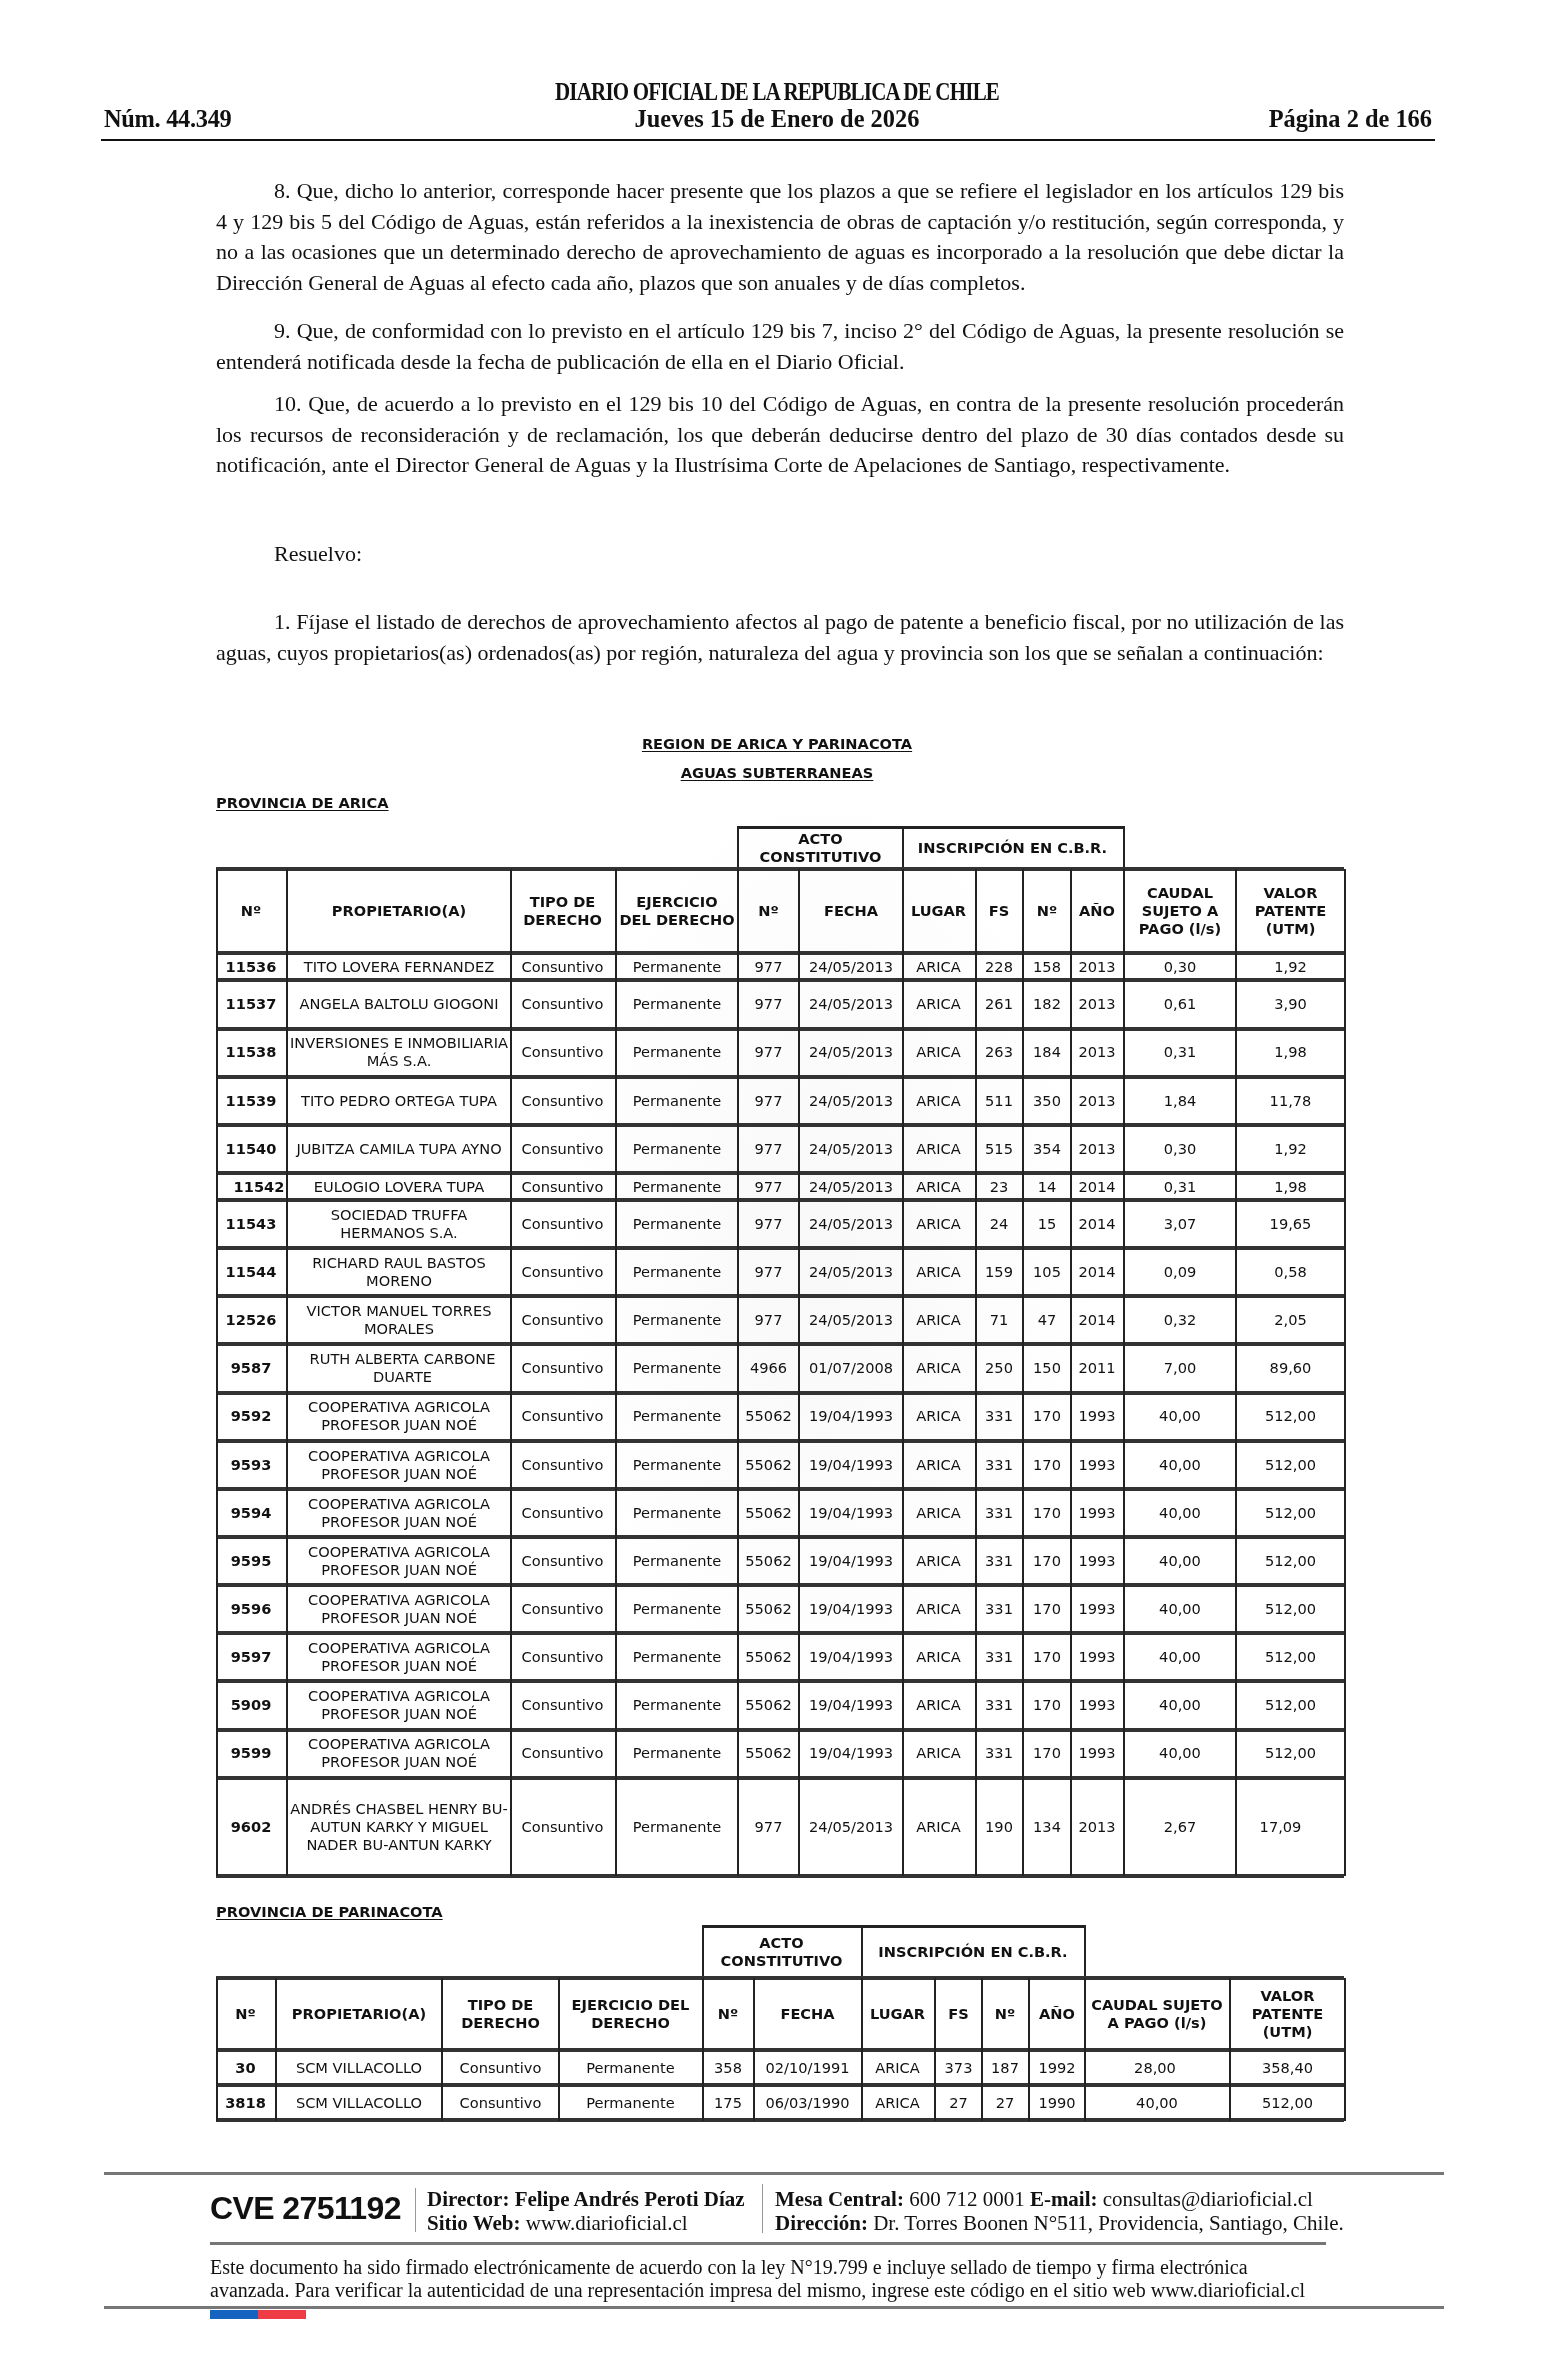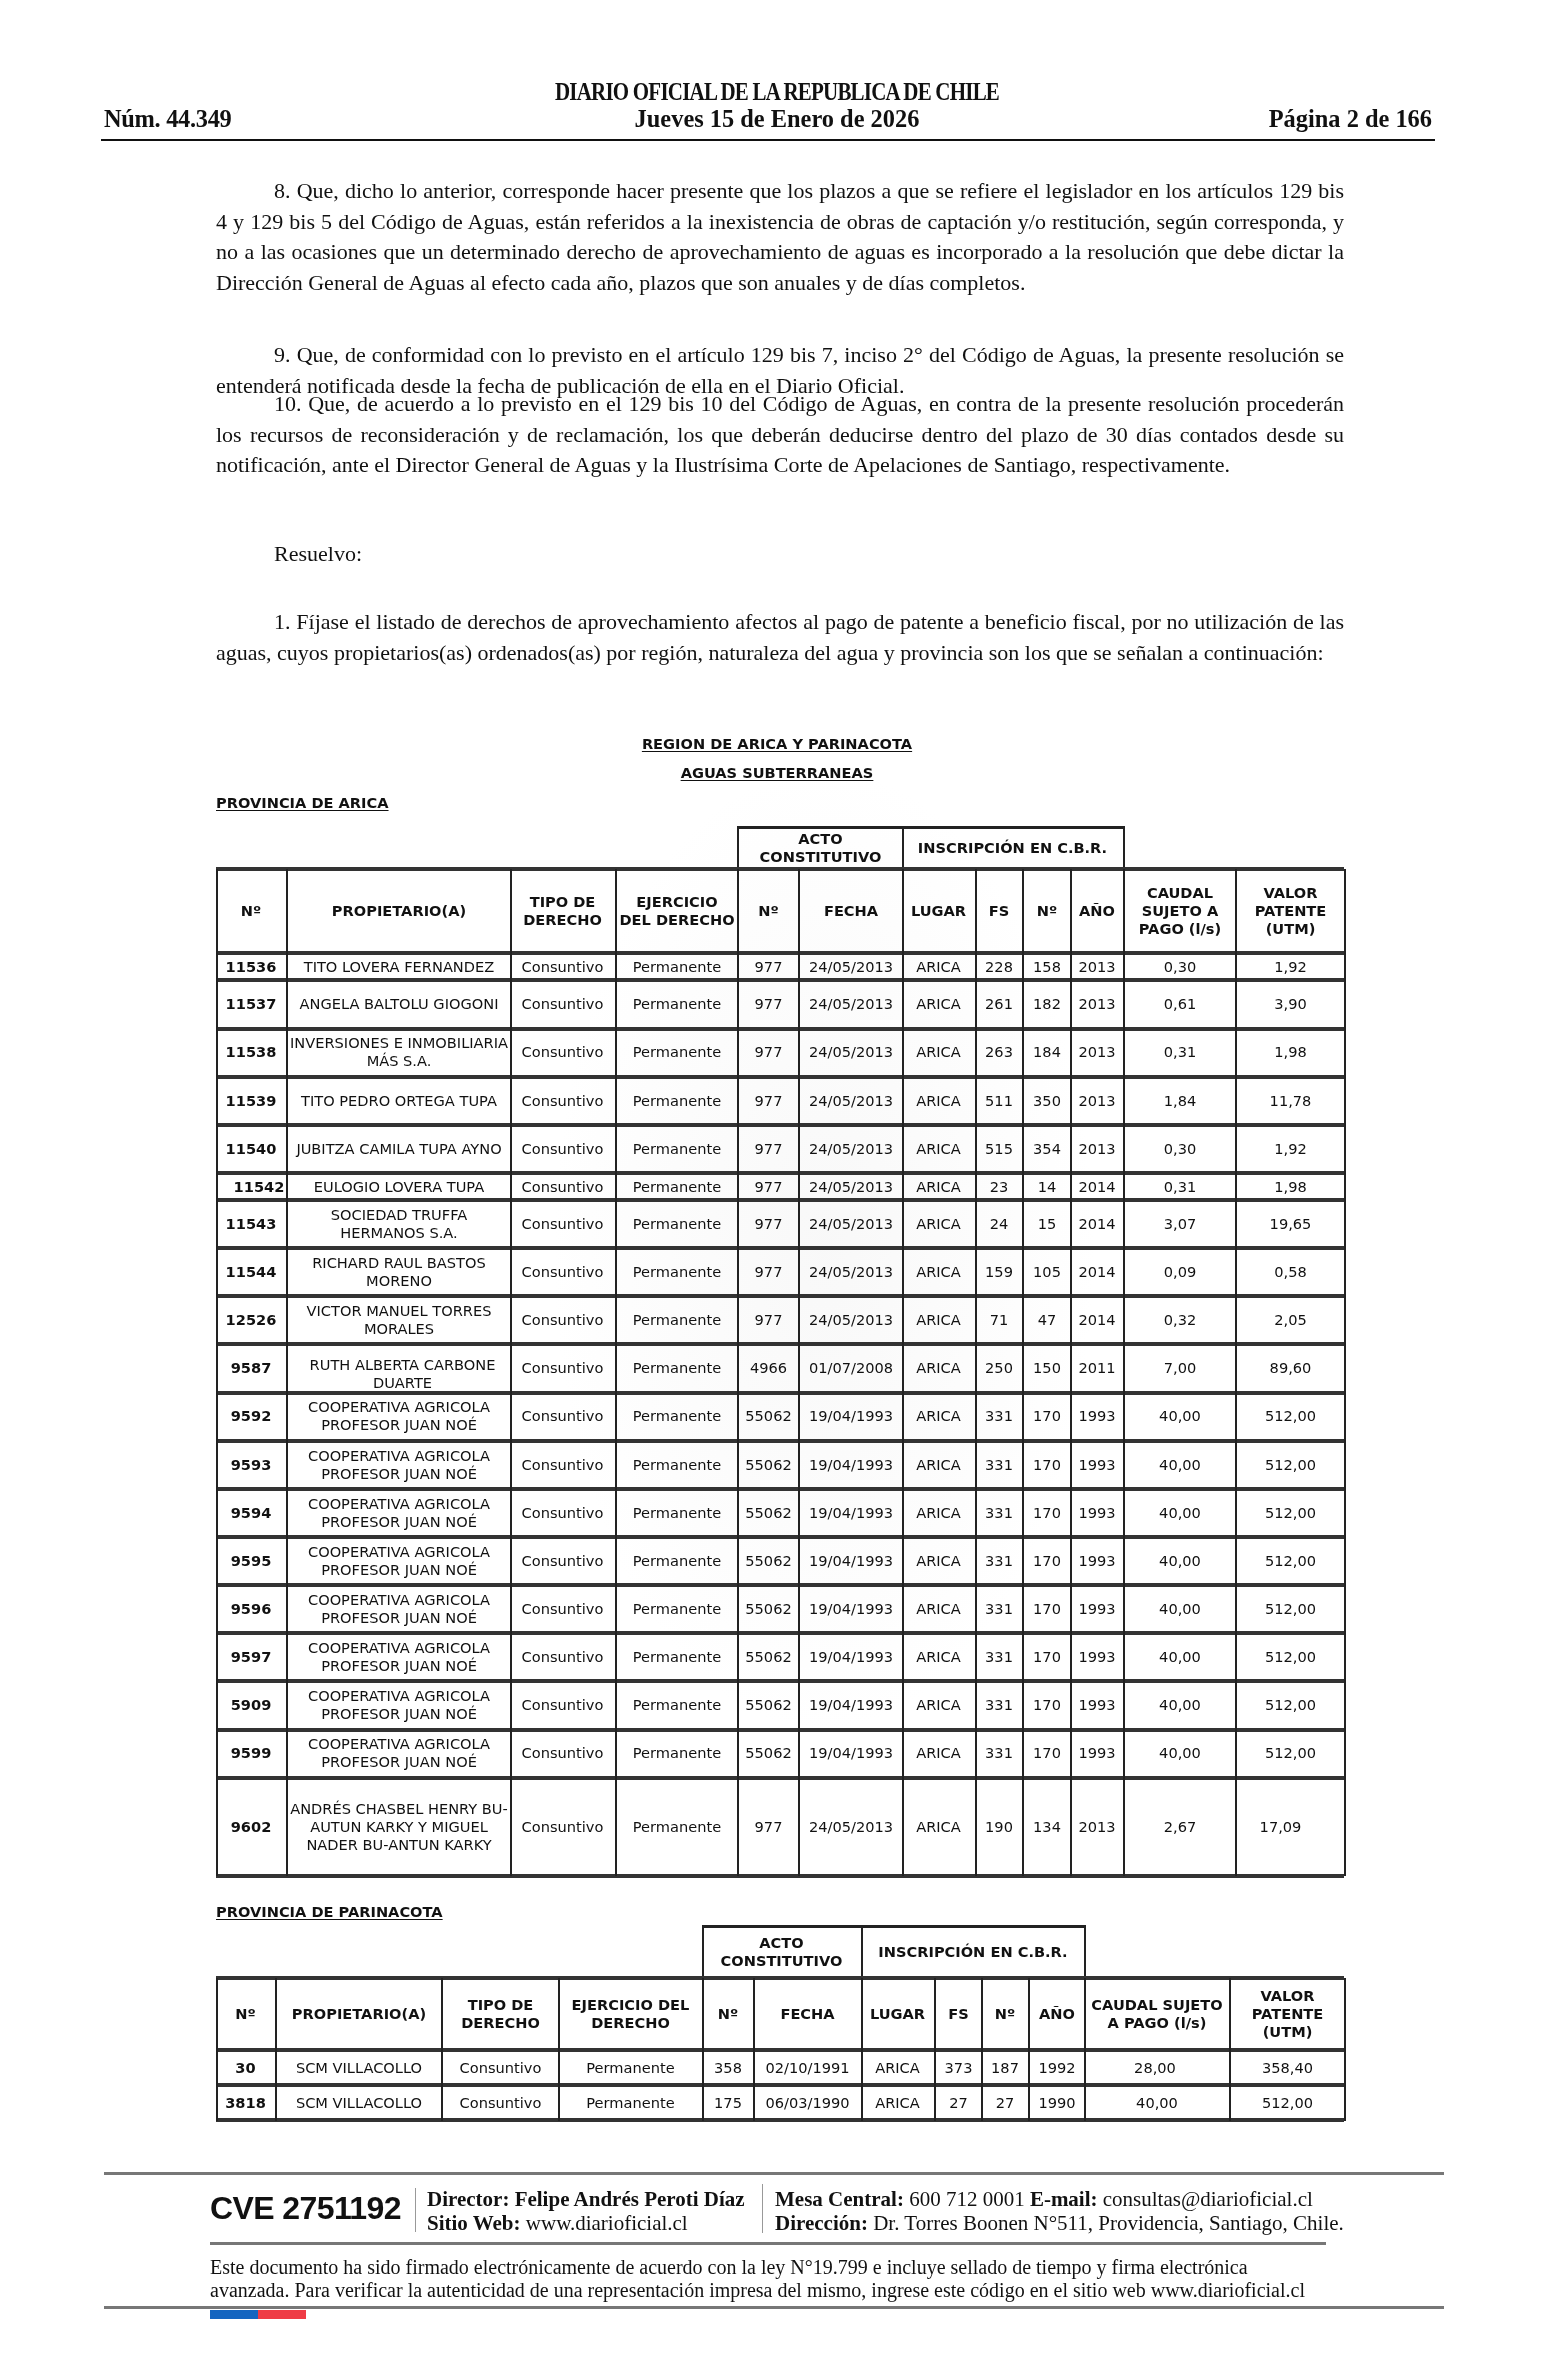--- a/index.html
+++ b/index.html
@@ -47,21 +47,21 @@
 
 <div class="abs wm"></div>
 
 <div class="abs serif hdr-title">DIARIO OFICIAL DE LA REPUBLICA DE CHILE</div>
 <div class="abs serif hdr-num">Núm. 44.349</div>
 <div class="abs serif hdr-date">Jueves 15 de Enero de 2026</div>
 <div class="abs serif hdr-page">Página 2 de 166</div>
 <div class="abs hdr-rule"></div>
 
 <div class="abs serif para indent" style="top:176px;">8. Que, dicho lo anterior, corresponde hacer presente que los plazos a que se refiere el legislador en los artículos 129 bis 4 y 129 bis 5 del Código de Aguas, están referidos a la inexistencia de obras de captación y/o restitución, según corresponda, y no a las ocasiones que un determinado derecho de aprovechamiento de aguas es incorporado a la resolución que debe dictar la Dirección General de Aguas al efecto cada año, plazos que son anuales y de días completos.</div>
-<div class="abs serif para indent" style="top:340px;">9. Que, de conformidad con lo previsto en el artículo 129 bis 7, inciso 2° del Código de Aguas, la presente resolución se entenderá notificada desde la fecha de publicación de ella en el Diario Oficial.</div>
+<div class="abs serif para indent" style="top:316px;">9. Que, de conformidad con lo previsto en el artículo 129 bis 7, inciso 2° del Código de Aguas, la presente resolución se entenderá notificada desde la fecha de publicación de ella en el Diario Oficial.</div>
 <div class="abs serif para indent" style="top:389px;">10. Que, de acuerdo a lo previsto en el 129 bis 10 del Código de Aguas, en contra de la presente resolución procederán los recursos de reconsideración y de reclamación, los que deberán deducirse dentro del plazo de 30 días contados desde su notificación, ante el Director General de Aguas y la Ilustrísima Corte de Apelaciones de Santiago, respectivamente.</div>
 <div class="abs serif para indent" style="top:539px;">Resuelvo:</div>
 <div class="abs serif para indent" style="top:607px;">1. Fíjase el listado de derechos de aprovechamiento afectos al pago de patente a beneficio fiscal, por no utilización de las aguas, cuyos propietarios(as) ordenados(as) por región, naturaleza del agua y provincia son los que se señalan a continuación:</div>
 
 <div class="abs sec" style="left:0;width:1554px;text-align:center;top:735px;"><span>REGION DE ARICA Y PARINACOTA</span></div>
 <div class="abs sec" style="left:0;width:1554px;text-align:center;top:764px;"><span>AGUAS SUBTERRANEAS</span></div>
 <div class="abs sec" style="left:216px;top:794px;">PROVINCIA DE ARICA</div>
 
 <div id="table1">
     <div class="cell th" style="left: 738px; top: 826px; width: 165px; height: 43px;">ACTO CONSTITUTIVO</div>
@@ -195,21 +195,21 @@
     <div class="cell" style="left: 738px; top: 1296px; width: 61px; height: 48px;">977</div>
     <div class="cell" style="left: 799px; top: 1296px; width: 104px; height: 48px;">24/05/2013</div>
     <div class="cell" style="left: 902px; top: 1296px; width: 73px; height: 48px;">ARICA</div>
     <div class="cell" style="left: 975px; top: 1296px; width: 48px; height: 48px;">71</div>
     <div class="cell" style="left: 1023px; top: 1296px; width: 48px; height: 48px;">47</div>
     <div class="cell" style="left: 1071px; top: 1296px; width: 52px; height: 48px;">2014</div>
     <div class="cell" style="left: 1124px; top: 1296px; width: 112px; height: 48px;">0,32</div>
     <div class="cell" style="left: 1236px; top: 1296px; width: 109px; height: 48px;">2,05</div>
     <div class="hline thick" style="left: 216px; top: 1342px; width: 1128px;"></div>
     <div class="cell bold" style="left: 216px; top: 1344px; width: 70px; height: 48px;">9587</div>
-    <div class="cell" style="left: 287px; top: 1344px; width: 231px; height: 48px; margin-top: 6px;">RUTH ALBERTA CARBONE DUARTE</div>
+    <div class="cell" style="left: 287px; top: 1344px; width: 231px; height: 48px;">RUTH ALBERTA CARBONE DUARTE</div>
     <div class="cell" style="left: 510px; top: 1344px; width: 105px; height: 48px;">Consuntivo</div>
     <div class="cell" style="left: 616px; top: 1344px; width: 122px; height: 48px;">Permanente</div>
     <div class="cell" style="left: 738px; top: 1344px; width: 61px; height: 48px;">4966</div>
     <div class="cell" style="left: 799px; top: 1344px; width: 104px; height: 48px;">01/07/2008</div>
     <div class="cell" style="left: 902px; top: 1344px; width: 73px; height: 48px;">ARICA</div>
     <div class="cell" style="left: 975px; top: 1344px; width: 48px; height: 48px;">250</div>
     <div class="cell" style="left: 1023px; top: 1344px; width: 48px; height: 48px;">150</div>
     <div class="cell" style="left: 1071px; top: 1344px; width: 52px; height: 48px;">2011</div>
     <div class="cell" style="left: 1124px; top: 1344px; width: 112px; height: 48px;">7,00</div>
     <div class="cell" style="left: 1236px; top: 1344px; width: 109px; height: 48px;">89,60</div>

